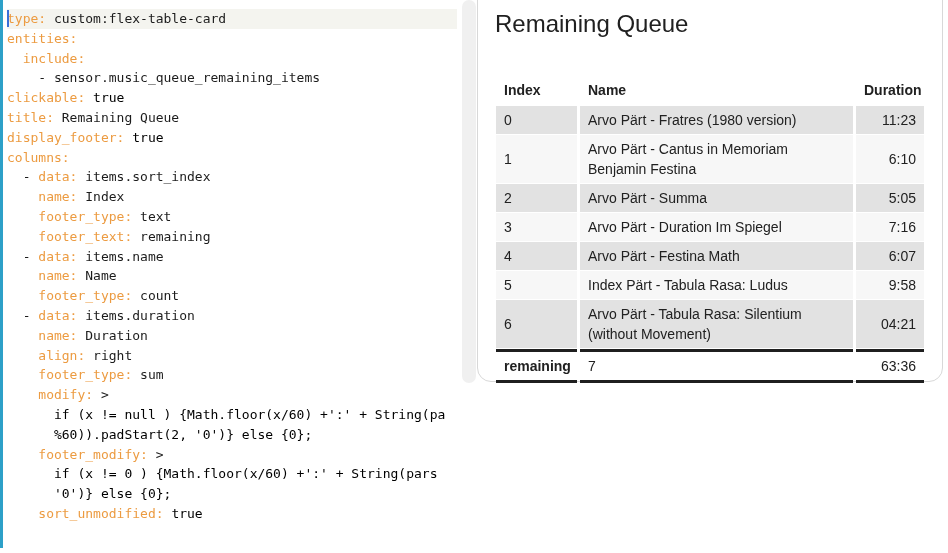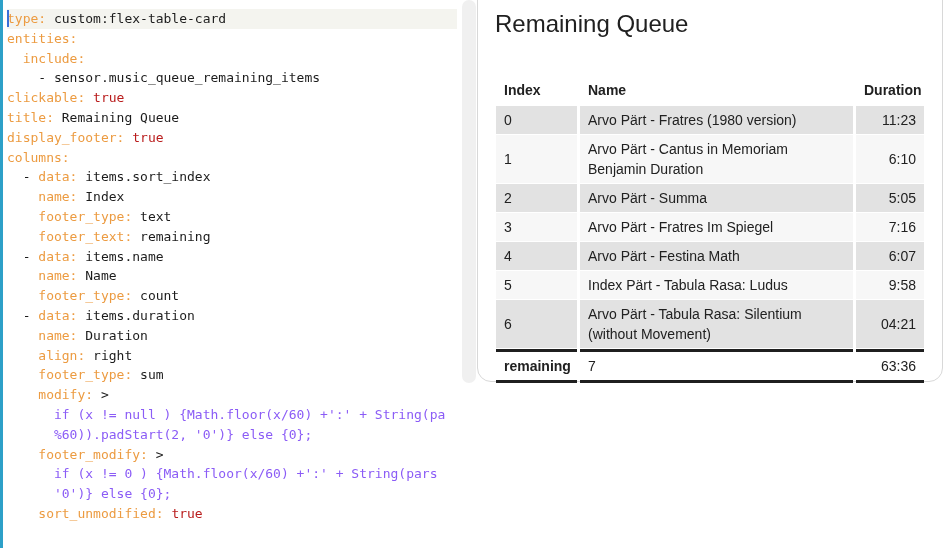--- a/index.html
+++ b/index.html
@@ -34,22 +34,22 @@
     font-size: 13px;
     line-height: 19.8px;
     white-space: pre;
     overflow: hidden;
     color: #1c1c1c;
   }
   .line { height: 19.8px; white-space: pre; }
   .line.hl { background: #f4f4ef; }
   .seg-key   { color: #ec9b41; }
   .seg-plain { color: #1c1c1c; }
-  .seg-bool  { color: #b91c1c; }
-  .seg-code  { color: #8b5cf6; }
+  .seg-bool  { color: #000000; }
+  .seg-code  { color: #000000; }
   .cursor {
     position: absolute;
     left: 7px; top: 10px;
     width: 2px; height: 17px;
     background: #3a6fd8;
   }
   .scroll-thumb {
     position: absolute;
     left: 462px; top: 0;
     width: 14px; height: 383px;
@@ -132,31 +132,31 @@
           </tr>
         </thead>
       <tbody id="queue-body">
           <tr>
             <td>0</td>
             <td>Arvo Pärt - Fratres (1980 version)</td>
             <td class="al-right">11:23</td>
           </tr>
           <tr>
             <td>1</td>
-            <td>Arvo Pärt - Cantus in Memoriam Benjamin Duration</td>
+            <td>Arvo Pärt - Cantus in Memoriam Benjamin Festina</td>
             <td class="al-right">6:10</td>
           </tr>
           <tr>
             <td>2</td>
             <td>Arvo Pärt - Summa</td>
             <td class="al-right">5:05</td>
           </tr>
           <tr>
             <td>3</td>
-            <td>Arvo Pärt - Fratres Im Spiegel</td>
+            <td>Arvo Pärt - Duration Im Spiegel</td>
             <td class="al-right">7:16</td>
           </tr>
           <tr>
             <td>4</td>
             <td>Arvo Pärt - Festina Math</td>
             <td class="al-right">6:07</td>
           </tr>
           <tr>
             <td>5</td>
             <td>Index Pärt - Tabula Rasa: Ludus</td>

